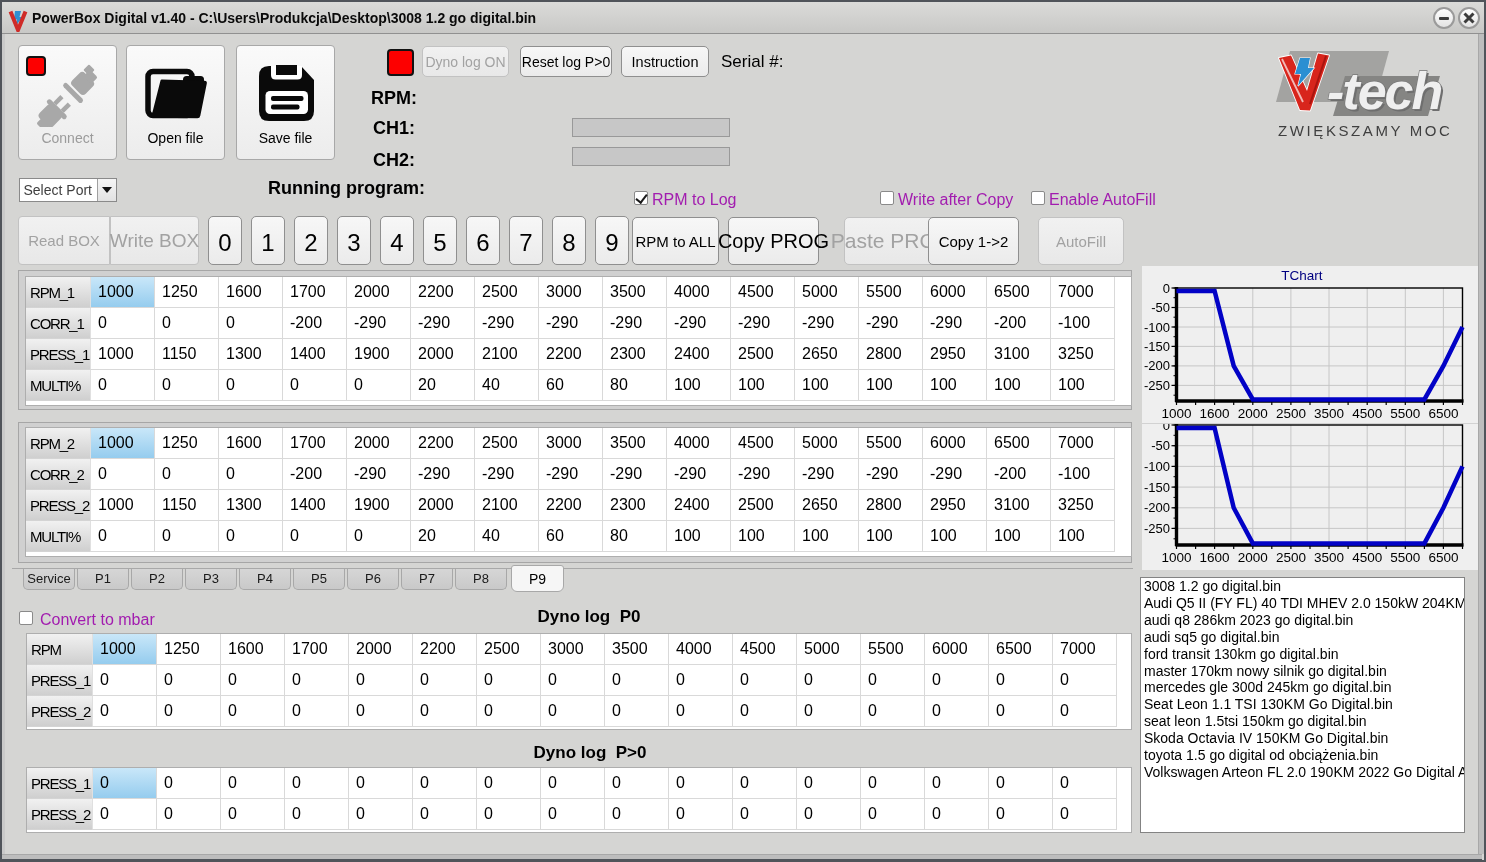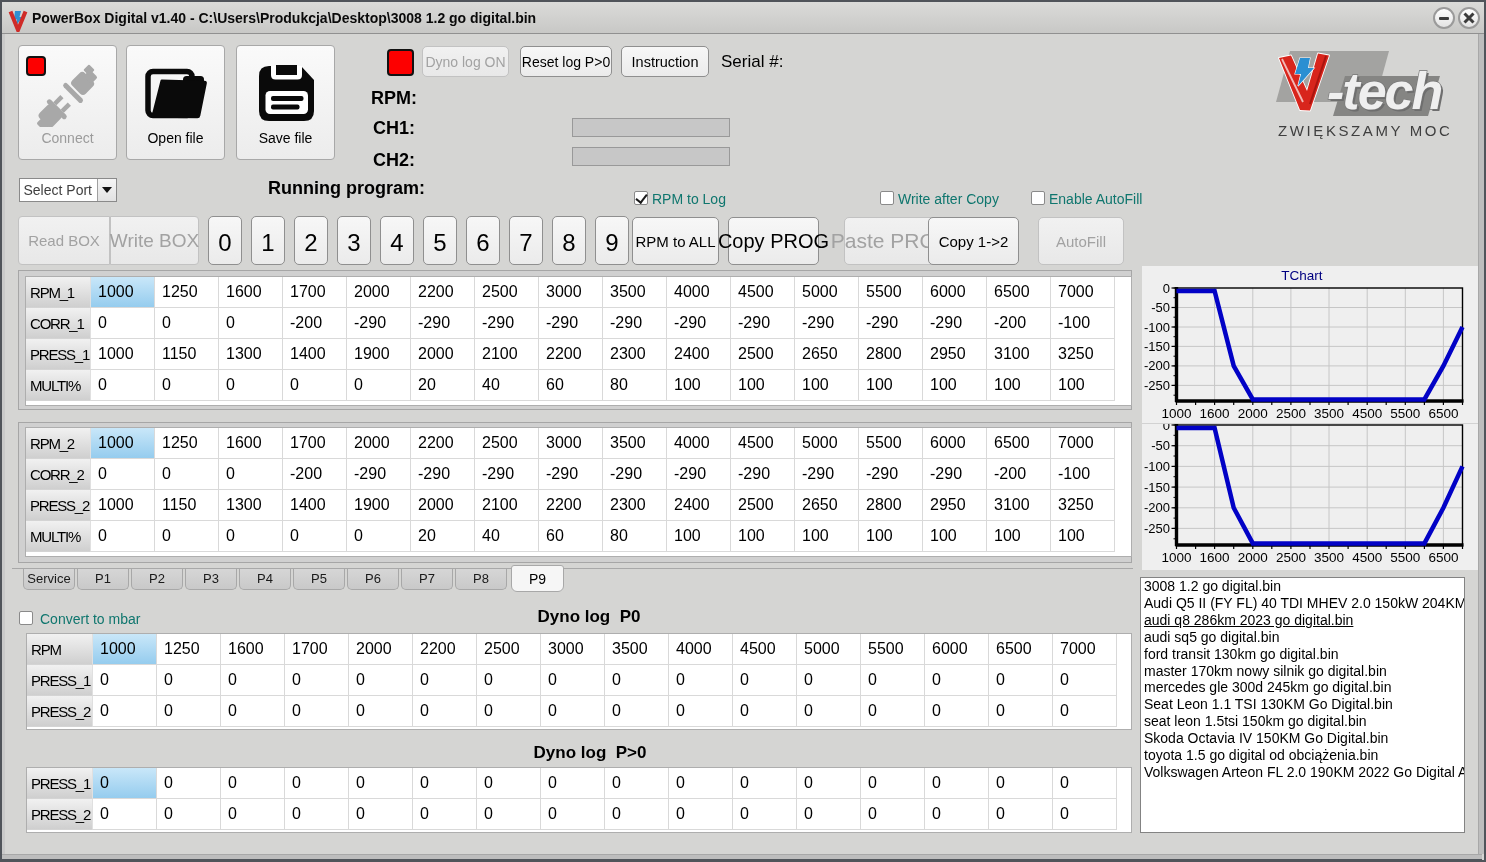--- a/index.html
+++ b/index.html
@@ -10,21 +10,21 @@
 .capbtn{position:absolute;top:7px;width:22px;height:22px;border-radius:50%;background:linear-gradient(#ffffff,#e3e3e3);border:2px solid #9a9a9a;}
 .bigbtn{position:absolute;top:45px;width:99px;height:115px;background:linear-gradient(#fafafa,#ececec);border:1px solid #a8a8a8;border-radius:4px;}
 .bigbtn .lbl{position:absolute;left:0;right:0;top:84px;text-align:center;font-size:14px;color:#000;}
 .btn{position:absolute;background:linear-gradient(#f7f7f7,#ebebeb);border:1px solid #8f8f8f;border-radius:5px;color:#000;text-align:center;white-space:nowrap;display:flex;align-items:center;justify-content:center;}
 .btn.dis{background:linear-gradient(#f1f1f1,#e8e8e8);border-color:#c2c2c2;color:#a2a2a2;}
 .redsq{position:absolute;background:#fd0000;border:2px solid #121212;border-radius:4px;}
 .boldlbl{position:absolute;font-weight:bold;color:#000;font-size:18px;}
 .bar{position:absolute;width:158px;height:19px;background:#c7c7c7;border:1px solid #999999;}
 .cb{position:absolute;width:14px;height:14px;background:#fff;border:1px solid #8a8a8a;border-radius:2px;}
 .cb.checked::after{content:"";position:absolute;left:3px;top:0px;width:5px;height:9px;border:solid #1a1a1a;border-width:0 2.5px 2.5px 0;transform:rotate(38deg);}
-.cblbl{position:absolute;font-size:14px;color:#0f766e;}
+.cblbl{position:absolute;font-size:16px;color:#a21caf;}
 .panel{position:absolute;left:18px;width:1114px;background:#d0d0d0;border:1px solid #a6a6a6;}
 table.grid{border-collapse:separate;border-spacing:0;table-layout:fixed;background:#fff;position:absolute;}
 table.grid td{box-sizing:border-box;border-right:1px solid #d9d9d9;border-bottom:1px solid #d9d9d9;font-size:16px;color:#000;padding:0 0 0 7px;vertical-align:middle;overflow:hidden;white-space:nowrap;}
 table.grid td.hdr{background:linear-gradient(#f1f1f1 0%,#e2e2e2 45%,#cfcfcf 100%);border-right:1px solid #e0e0e0;border-bottom:1px solid #d4d4d4;padding-left:4px;letter-spacing:-1.2px;font-size:15px;}
 table.grid td.sel{background:linear-gradient(#c9e7f9,#95ccee);}
 .twrap{position:absolute;background:#fff;border:1px solid #aeaeae;}
 .tab{position:absolute;top:569px;height:21px;background:linear-gradient(#d6d6d6,#c9c9c9);border:1px solid #a8a8a8;border-top:none;border-radius:0 0 5px 5px;font-size:13px;color:#1a1a1a;text-align:center;line-height:19px;}
 .tab.seltab{top:565px;height:27px;background:#f6f6f6;border-top:1px solid #a8a8a8;border-radius:3px 3px 6px 6px;font-size:14px;color:#000;line-height:26px;z-index:3;}
 .chartpanel{position:absolute;left:1142px;width:336px;background:#efefef;}
 .listbox{position:absolute;left:1140px;top:577px;width:325px;height:256px;background:#fff;border:1px solid #838383;font-size:14px;line-height:16.9px;padding:0 0 0 3px;overflow:hidden;}
@@ -623,21 +623,21 @@
       <text x="148.9" y="138" font-size="13.5" fill="#000" text-anchor="middle" font-family="Liberation Sans,sans-serif">2500</text>
       <text x="187.0" y="138" font-size="13.5" fill="#000" text-anchor="middle" font-family="Liberation Sans,sans-serif">3500</text>
       <text x="225.2" y="138" font-size="13.5" fill="#000" text-anchor="middle" font-family="Liberation Sans,sans-serif">4500</text>
       <text x="263.3" y="138" font-size="13.5" fill="#000" text-anchor="middle" font-family="Liberation Sans,sans-serif">5500</text>
       <text x="301.4" y="138" font-size="13.5" fill="#000" text-anchor="middle" font-family="Liberation Sans,sans-serif">6500</text>
       <polyline points="34.5,4.0 53.6,4.0 72.6,4.0 91.7,83.8 110.8,119.4 129.8,119.4 148.9,119.4 168.0,119.4 187.0,119.4 206.1,119.4 225.2,119.4 244.2,119.4 263.3,119.4 282.4,119.4 301.4,83.8 320.5,42.4" fill="none" stroke="#0202c6" stroke-width="4.5"></polyline>
     </svg>
 <div class="listbox">
       <div style="white-space:nowrap;">3008 1.2 go digital.bin</div>
       <div style="white-space:nowrap;">Audi Q5 II (FY FL) 40 TDI MHEV 2.0 150kW 204KM (</div>
-      <div style="white-space:nowrap;text-decoration:underline;">audi q8 286km 2023 go digital.bin</div>
+      <div style="white-space:nowrap;">audi q8 286km 2023 go digital.bin</div>
       <div style="white-space:nowrap;">audi sq5 go digital.bin</div>
       <div style="white-space:nowrap;">ford transit 130km go digital.bin</div>
       <div style="white-space:nowrap;">master 170km nowy silnik go digital.bin</div>
       <div style="white-space:nowrap;">mercedes gle 300d 245km go digital.bin</div>
       <div style="white-space:nowrap;">Seat Leon 1.1 TSI 130KM Go Digital.bin</div>
       <div style="white-space:nowrap;">seat leon 1.5tsi 150km go digital.bin</div>
       <div style="white-space:nowrap;">Skoda Octavia IV 150KM Go Digital.bin</div>
       <div style="white-space:nowrap;">toyota 1.5 go digital od obciążenia.bin</div>
       <div style="white-space:nowrap;">Volkswagen Arteon FL 2.0 190KM 2022 Go Digital Au</div>
     </div>

